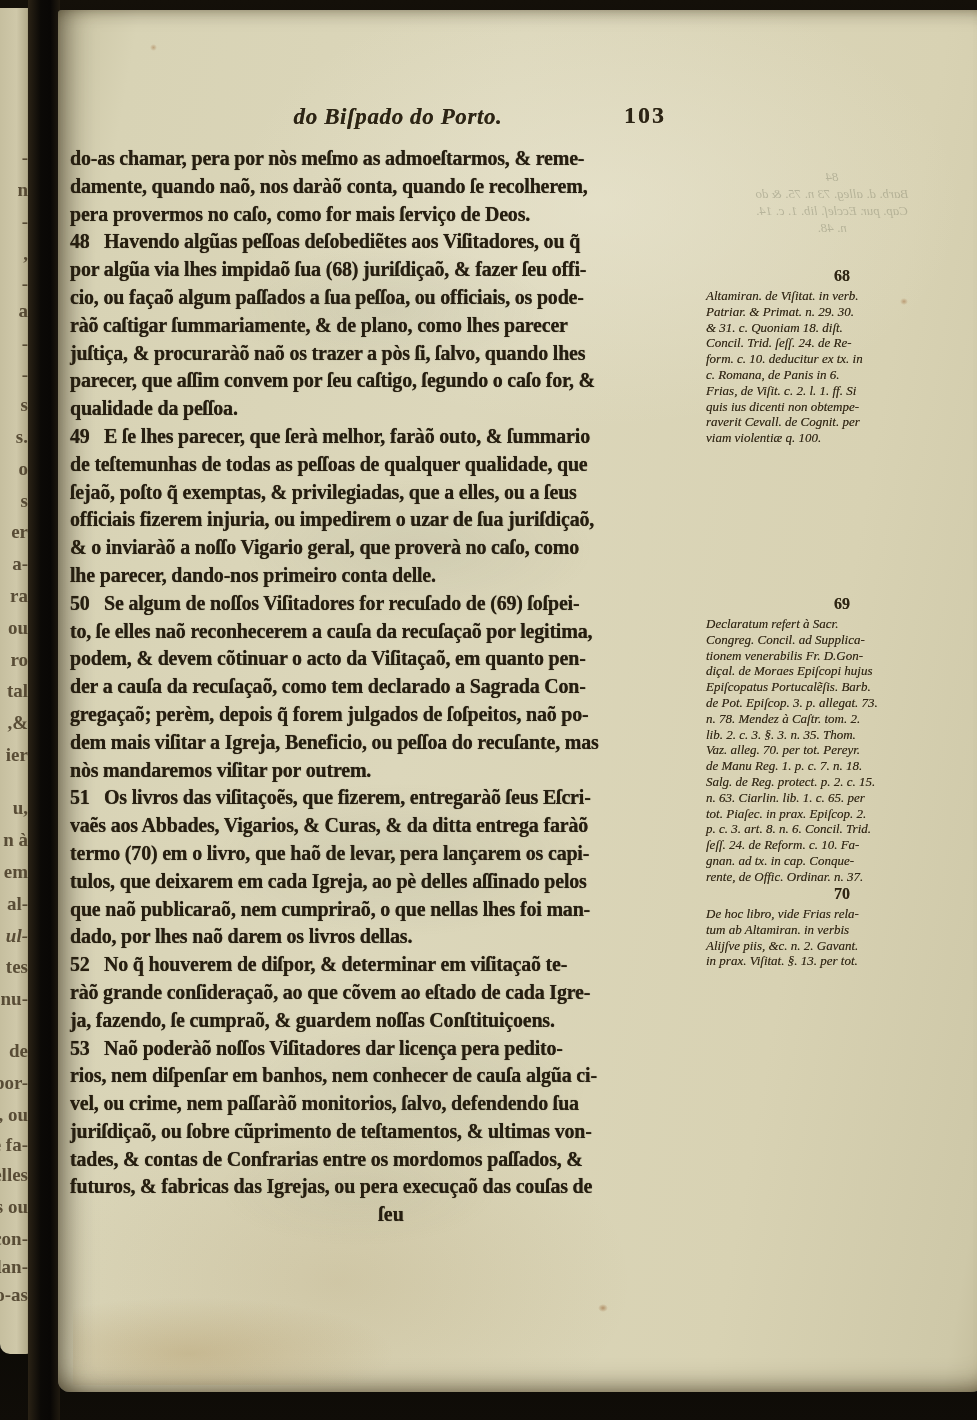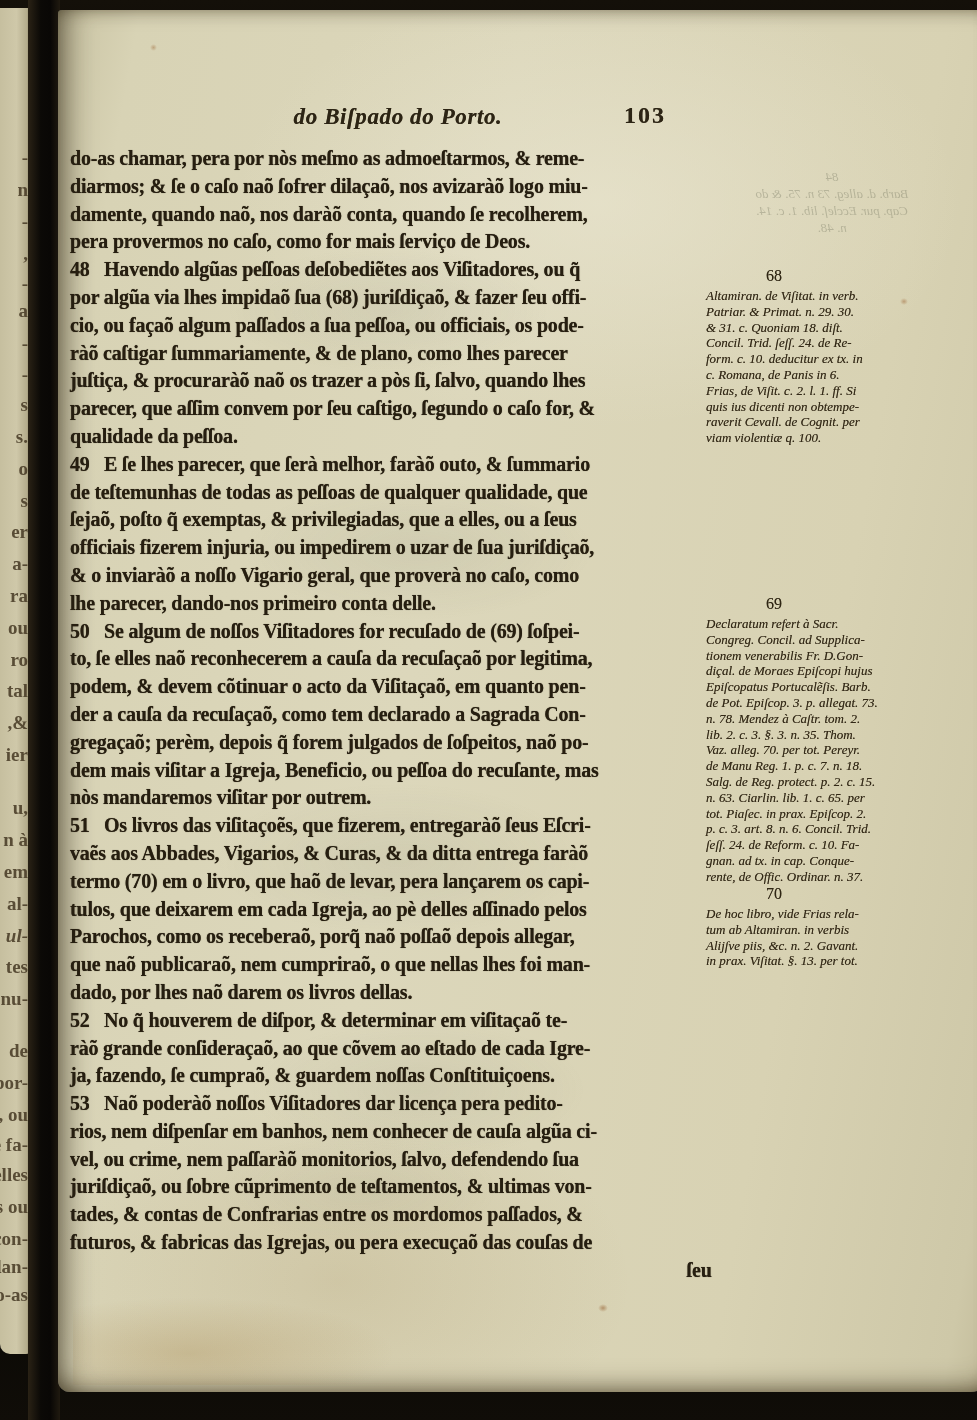--- a/index.html
+++ b/index.html
@@ -81,33 +81,33 @@
 
   .body-col{
     position:absolute;left:12px;top:137px;width:656px;
   }
   .body-line{
     height:27.8px;white-space:pre;overflow:visible;
     font-weight:700;font-size:20px;letter-spacing:-.2px;color:#261e10;
     text-shadow:0 0 .7px rgba(38,30,16,.85);
   }
   .catchword{
-    height:27.8px;text-align:right;padding-right:14px;white-space:pre;
+    height:27.8px;text-align:center;padding-right:14px;white-space:pre;
     font-weight:700;font-size:20px;color:#261e10;
     text-shadow:0 0 .7px rgba(38,30,16,.85);
   }
 
   .margin-note{
     position:absolute;left:648px;width:212px;
     font-style:italic;font-size:13px;line-height:15.8px;color:#332917;
     text-shadow:0 0 .4px rgba(51,41,23,.6);
   }
   .note-num{
-    display:block;font-style:normal;font-weight:400;font-size:16px;line-height:19px;
-    padding-left:60px;margin-bottom:3px;color:#2f2614;white-space:pre;
+    display:block;font-style:normal;font-weight:700;font-size:16px;line-height:19px;
+    padding-left:60px;margin-bottom:3px;color:#2f2614;white-space:pre;text-align:center;
   }
   .margin-note .note-line{white-space:pre;height:15.8px;}
   .note-68{top:256px;}
   .note-69{top:584px;}
   .note-70{top:874px;}
 </style>
 </head>
 <body>
 
 <div class="scene">
@@ -162,21 +162,20 @@
     <div class="fox3"></div>
 
     <div class="header-title">do Biſpado do Porto.</div>
     <div class="page-number">103</div>
 
     <div class="ghost"><div>84</div><div>Barb. d. alleg. 73 n. 75. &amp; do</div><div>Cap. pur. Eccleſ. lib. 1. c. 14.</div><div>n. 48.</div></div>
 
     <div class="body-col">
       <div>
           <div class="body-line">do-as chamar, pera por nòs meſmo as admoeſtarmos, &amp; reme-</div>
-          <div class="body-line">diarmos; &amp; ſe o caſo naõ ſofrer dilaçaõ, nos avizaràõ logo miu-</div>
           <div class="body-line">damente, quando naõ, nos daràõ conta, quando ſe recolherem,</div>
           <div class="body-line">pera provermos no caſo, como for mais ſerviço de Deos.</div>
         </div>
       <div>
           <div class="body-line">48   Havendo algũas peſſoas deſobediẽtes aos Viſitadores, ou q̃</div>
           <div class="body-line">por algũa via lhes impidaõ ſua (68) juriſdiçaõ, &amp; fazer ſeu offi-</div>
           <div class="body-line">cio, ou façaõ algum paſſados a ſua peſſoa, ou officiais, os pode-</div>
           <div class="body-line">ràõ caſtigar ſummariamente, &amp; de plano, como lhes parecer</div>
           <div class="body-line">juſtiça, &amp; procuraràõ naõ os trazer a pòs ſi, ſalvo, quando lhes</div>
           <div class="body-line">parecer, que aſſim convem por ſeu caſtigo, ſegundo o caſo for, &amp;</div>
@@ -197,21 +196,20 @@
           <div class="body-line">der a cauſa da recuſaçaõ, como tem declarado a Sagrada Con-</div>
           <div class="body-line">gregaçaõ; perèm, depois q̃ forem julgados de ſoſpeitos, naõ po-</div>
           <div class="body-line">dem mais viſitar a Igreja, Beneficio, ou peſſoa do recuſante, mas</div>
           <div class="body-line">nòs mandaremos viſitar por outrem.</div>
         </div>
       <div>
           <div class="body-line">51   Os livros das viſitaçoẽs, que fizerem, entregaràõ ſeus Eſcri-</div>
           <div class="body-line">vaẽs aos Abbades, Vigarios, &amp; Curas, &amp; da ditta entrega faràõ</div>
           <div class="body-line">termo (70) em o livro, que haõ de levar, pera lançarem os capi-</div>
           <div class="body-line">tulos, que deixarem em cada Igreja, ao pè delles aſſinado pelos</div>
-          <div class="body-line">Parochos, como os receberaõ, porq̃ naõ poſſaõ depois allegar,</div>
           <div class="body-line">que naõ publicaraõ, nem cumpriraõ, o que nellas lhes foi man-</div>
           <div class="body-line">dado, por lhes naõ darem os livros dellas.</div>
         </div>
       <div>
           <div class="body-line">52   No q̃ houverem de diſpor, &amp; determinar em viſitaçaõ te-</div>
           <div class="body-line">ràõ grande conſideraçaõ, ao que cõvem ao eſtado de cada Igre-</div>
           <div class="body-line">ja, fazendo, ſe cumpraõ, &amp; guardem noſſas Conſtituiçoens.</div>
         </div>
       <div>
           <div class="body-line">53   Naõ poderàõ noſſos Viſitadores dar licença pera pedito-</div>

